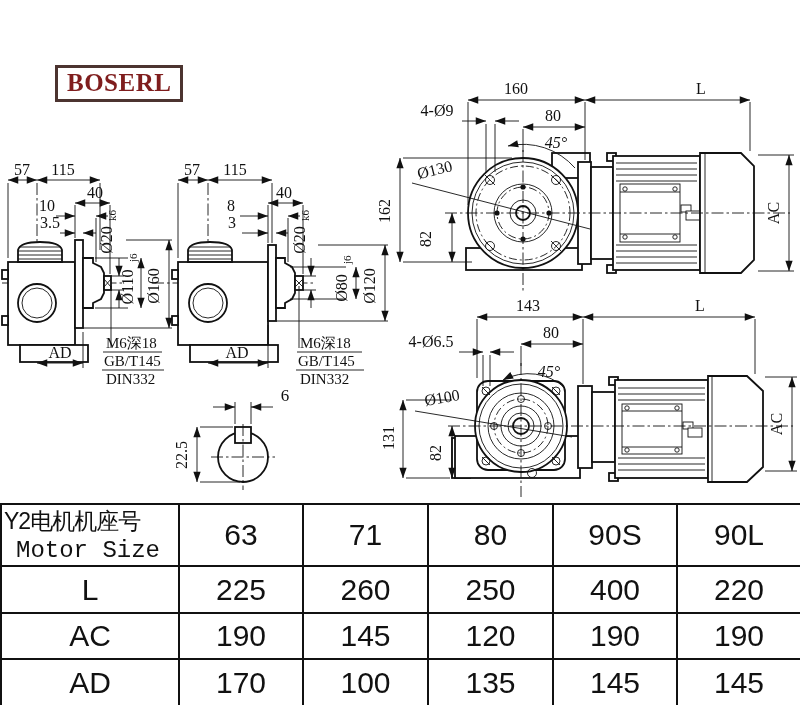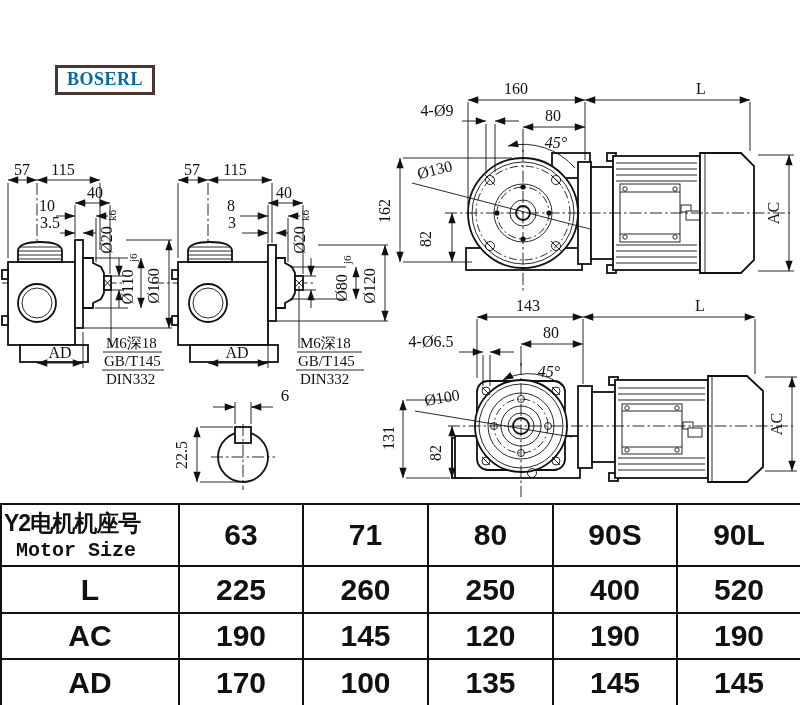--- a/index.html
+++ b/index.html
@@ -2,42 +2,42 @@
 <html><head>
 <meta charset="utf-8">
 <style>
   html,body{margin:0;padding:0;background:#ffffff;}
   #page{position:relative;width:800px;height:705px;background:#fff;overflow:hidden;
         font-family:"Liberation Serif",serif;color:#111;}
   #title{position:absolute;left:58px;top:12px;font-size:31px;font-weight:bold;
          letter-spacing:1px;white-space:nowrap;}
   #brand-box{position:absolute;left:55px;top:65px;border:3px solid #4c3430;background:#fff;
          padding:1px 9px 2px 9px;}
-  #brand-box span{color:#0369a1;font-size:18px;font-weight:bold;letter-spacing:.5px;
+  #brand-box span{color:#7f1d1d;font-size:25px;font-weight:bold;letter-spacing:.5px;
          font-family:"Liberation Serif",serif;}
   svg text{fill:#111;}
   .dt{font-family:"Liberation Serif",serif;font-size:16px;}
   .dts{font-family:"Liberation Serif",serif;font-size:11px;}
   .nt{font-family:"Liberation Serif",serif;font-size:15px;}
   .it{font-style:italic;}
   .ol{stroke:#111;stroke-width:1.8;fill:none;stroke-linejoin:miter;}
   .olf{stroke:#111;stroke-width:1.8;fill:#fff;stroke-linejoin:miter;}
   .tl{stroke:#111;stroke-width:.9;fill:none;}
   .tlf{stroke:#111;stroke-width:.9;fill:#fff;}
   .cl{stroke:#111;stroke-width:.9;fill:none;stroke-dasharray:12 3 2.5 3;}
   .dc{stroke:#111;stroke-width:.9;fill:none;stroke-dasharray:8 3 2 3;}
   .dot{fill:#111;stroke:none;}
   #dim-table{position:absolute;left:0;top:503px;width:800px;height:202px;
          border-collapse:collapse;table-layout:fixed;background:#fff;}
   #dim-table td{border:2.5px solid #111;text-align:center;vertical-align:middle;
-         font-family:"Liberation Sans",sans-serif;font-size:30px;color:#111;padding:0;font-weight:bold;}
+         font-family:"Liberation Sans",sans-serif;font-size:30px;color:#111;padding:0;}
   #dim-table td.hd{text-align:left;}
   .hd-cn{font-family:"Liberation Sans",sans-serif;font-size:23px;line-height:1.15;
          padding:2px 0 0 2px;letter-spacing:-1px;white-space:nowrap;}
-  .hd-en{font-family:"Liberation Mono","DejaVu Sans Mono",monospace;font-size:20px;
+  .hd-en{font-family:"Liberation Mono","DejaVu Sans Mono",monospace;font-size:24px;
          padding:2px 0 0 14px;white-space:nowrap;}
   .rl{font-size:28px;}
 </style>
 </head>
 <body>
 
 <div id="page">
 
   <div id="brand-box">
     <span>BOSERL</span>
@@ -407,21 +407,21 @@
       <td>80</td>
       <td>90S</td>
       <td>90L</td>
     </tr>
     <tr style="height:47px">
       <td class="rl">L</td>
       <td>225</td>
       <td>260</td>
       <td>250</td>
       <td>400</td>
-      <td>520</td>
+      <td>220</td>
     </tr>
     <tr style="height:46px">
       <td class="rl">AC</td>
       <td>190</td>
       <td>145</td>
       <td>120</td>
       <td>190</td>
       <td>190</td>
     </tr>
     <tr style="height:47px">

